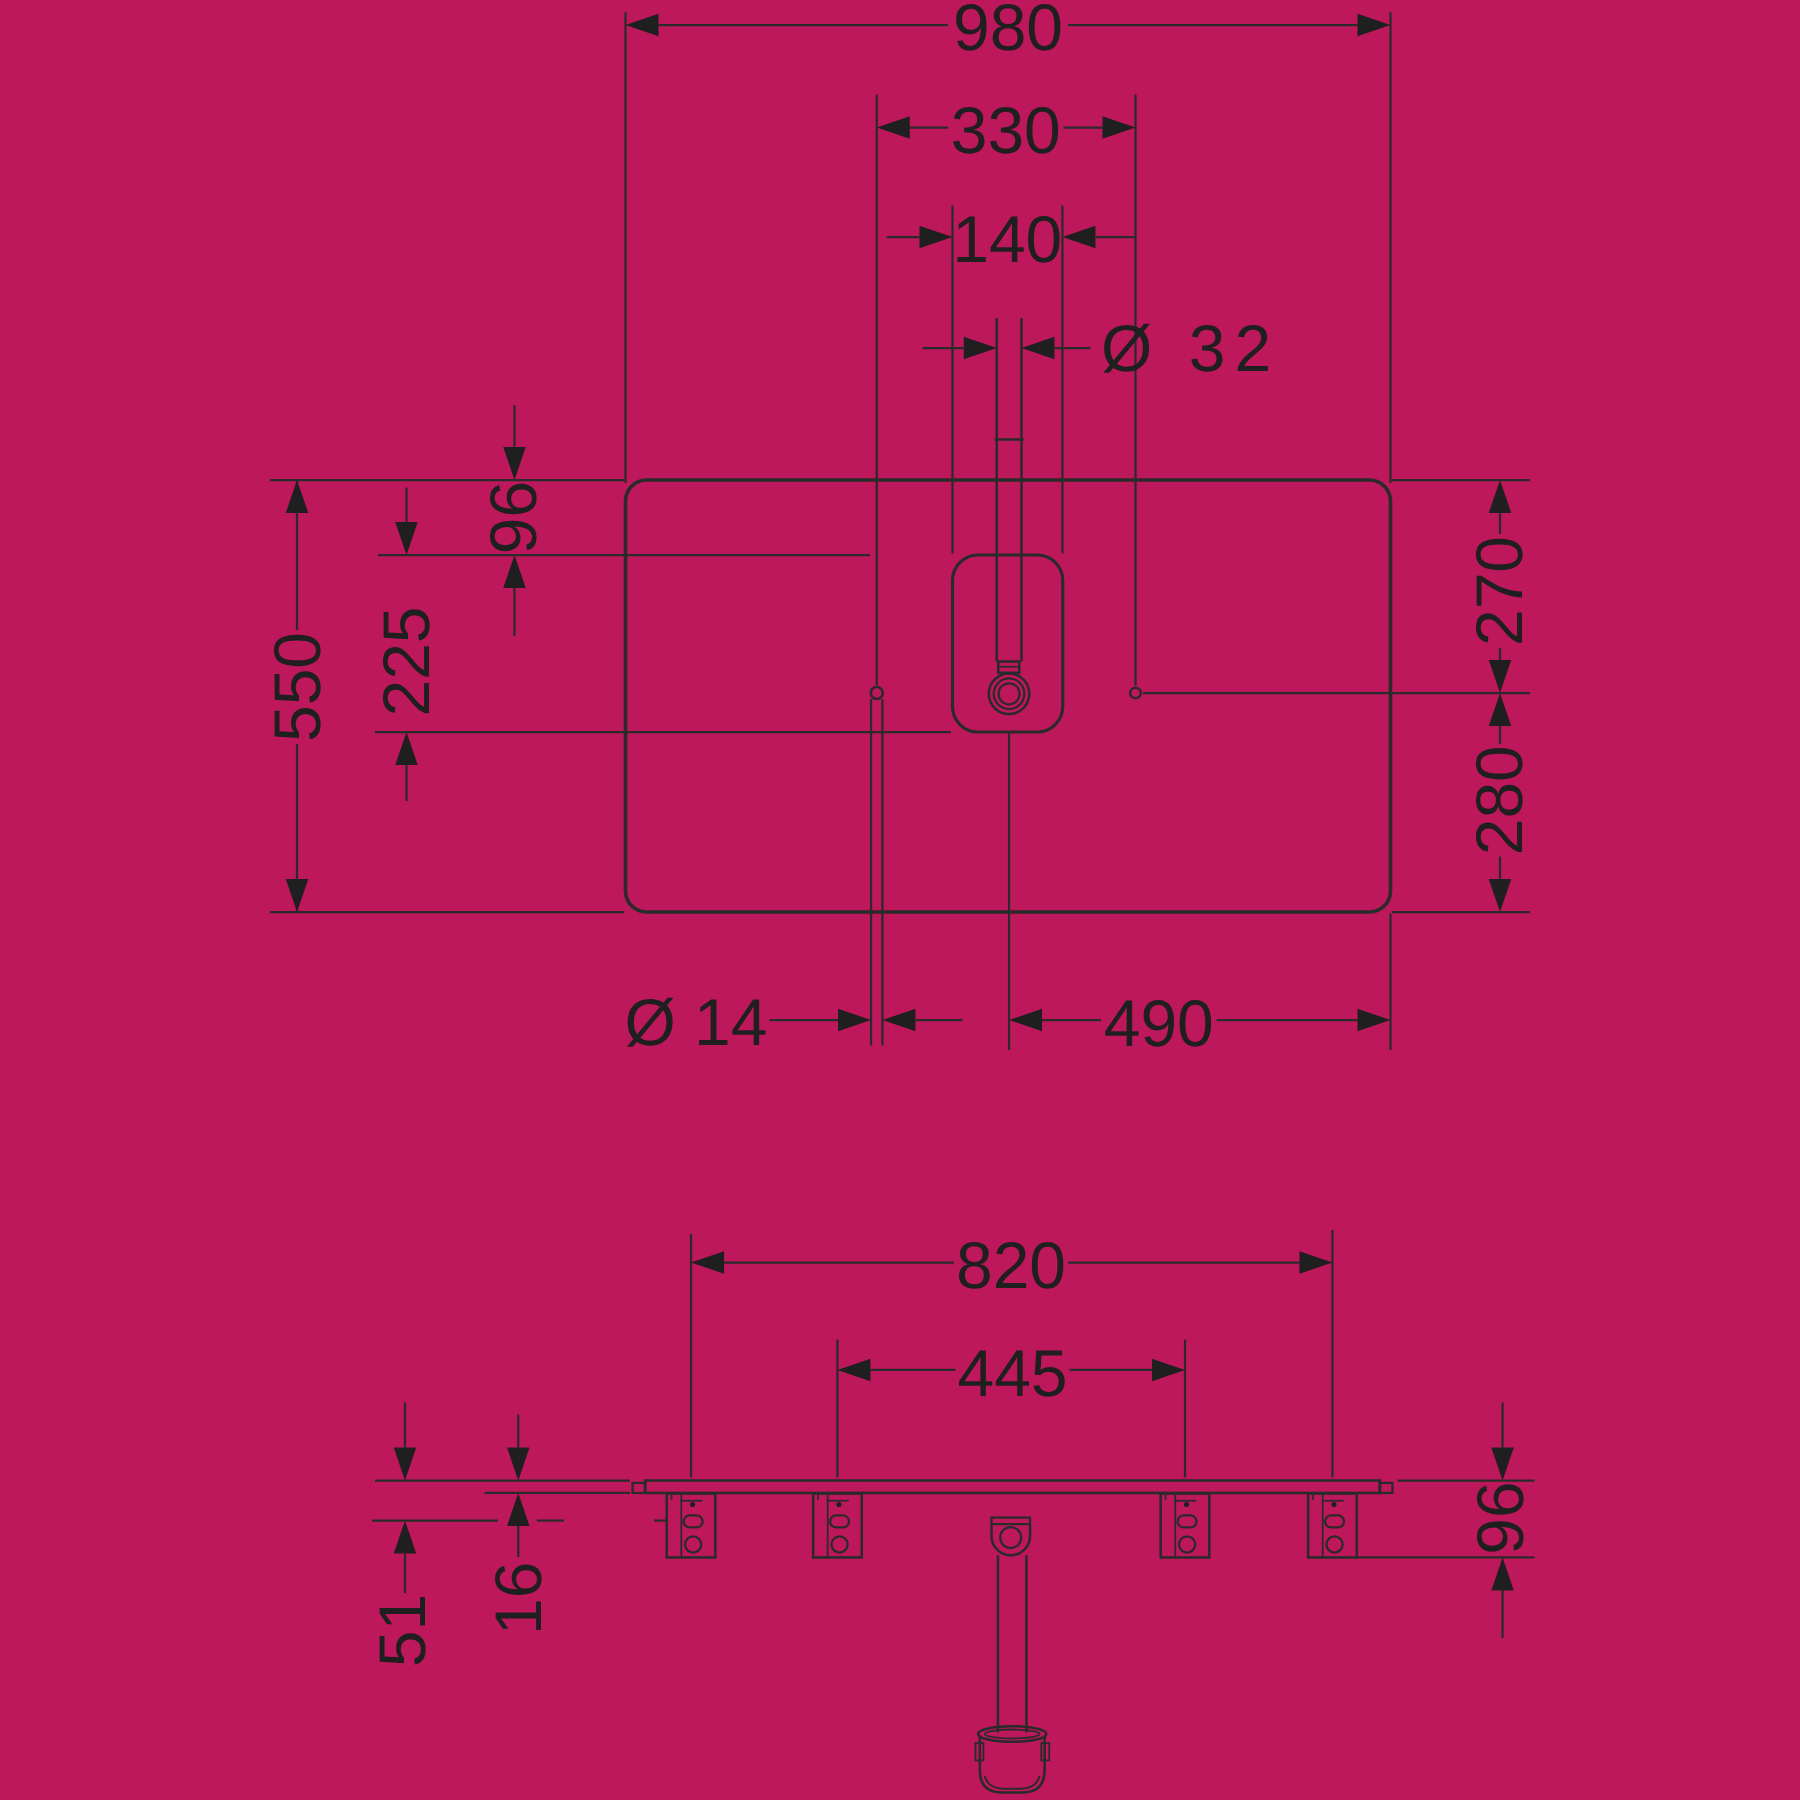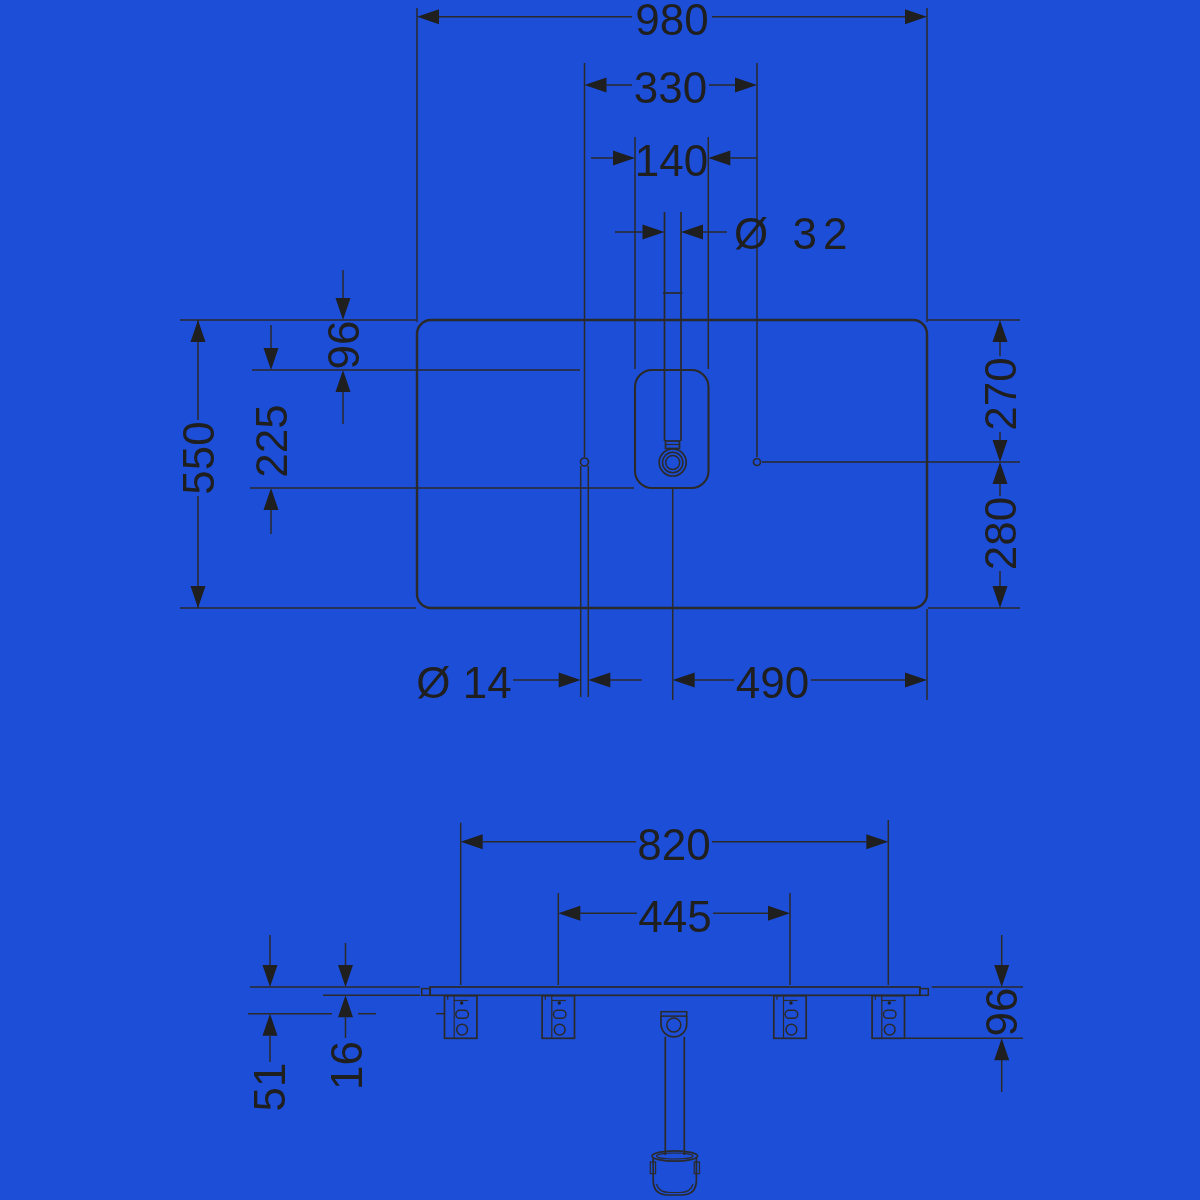--- a/index.html
+++ b/index.html
@@ -1,16 +1,16 @@
 <!DOCTYPE html>
 <html><head>
 <meta charset="utf-8">
 <style>
   html,body{margin:0;padding:0;background:#ffffff;}
-  .stage{position:relative;width:1200px;height:1200px;background:#1d4ed8;overflow:hidden;}
+  .stage{position:relative;width:1200px;height:1200px;background:#be185d;overflow:hidden;}
   svg{display:block;}
   .ln{stroke:#2a2a2a;stroke-width:1.5;fill:none;}
   .outline{stroke:#2a2a2a;stroke-width:2.4;fill:none;}
   .outline2{stroke:#2a2a2a;stroke-width:2.1;fill:none;}
   .part{stroke:#2a2a2a;stroke-width:1.7;fill:none;}
   .thin{stroke:#2a2a2a;stroke-width:1.2;fill:none;}
   .arrow{fill:#1f1f1f;stroke:none;}
   .dot{fill:#1f1f1f;stroke:none;}
   text.dim{font-family:"Liberation Sans","DejaVu Sans",sans-serif;font-size:44px;fill:#1f1f1f;}
   text.spaced{letter-spacing:6px;}

